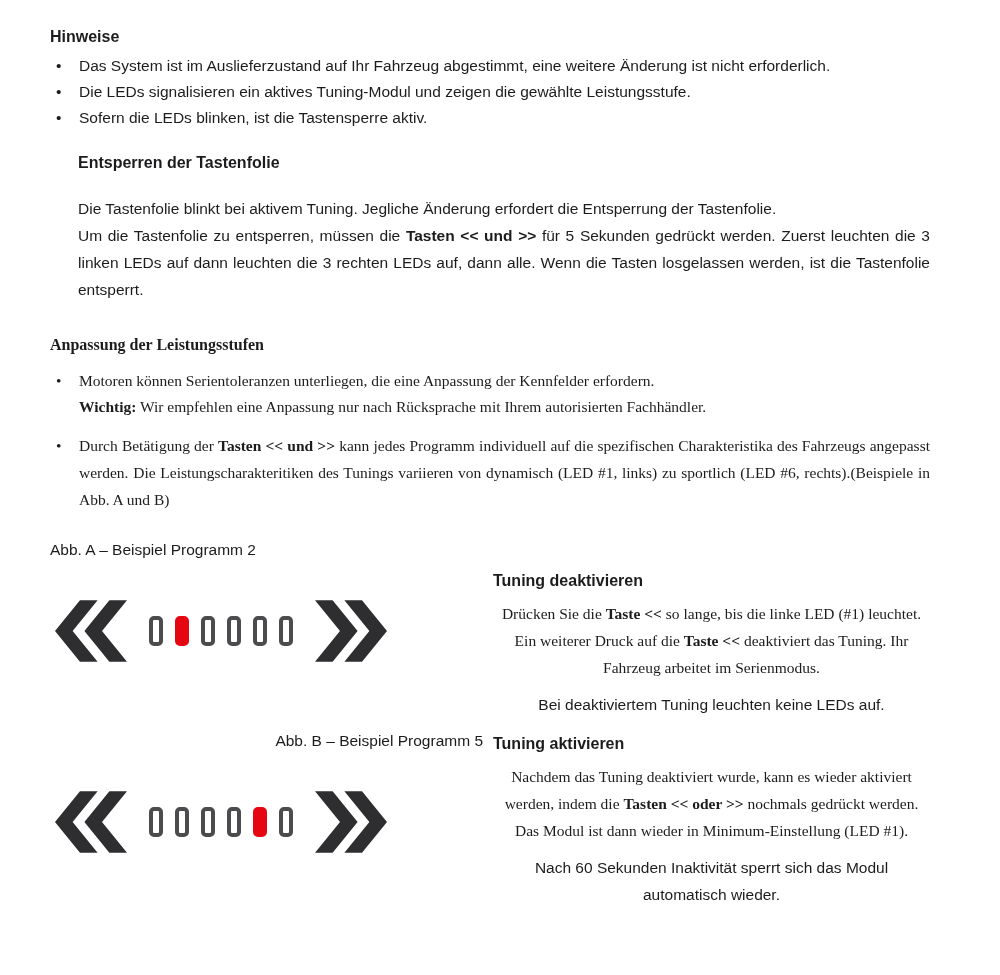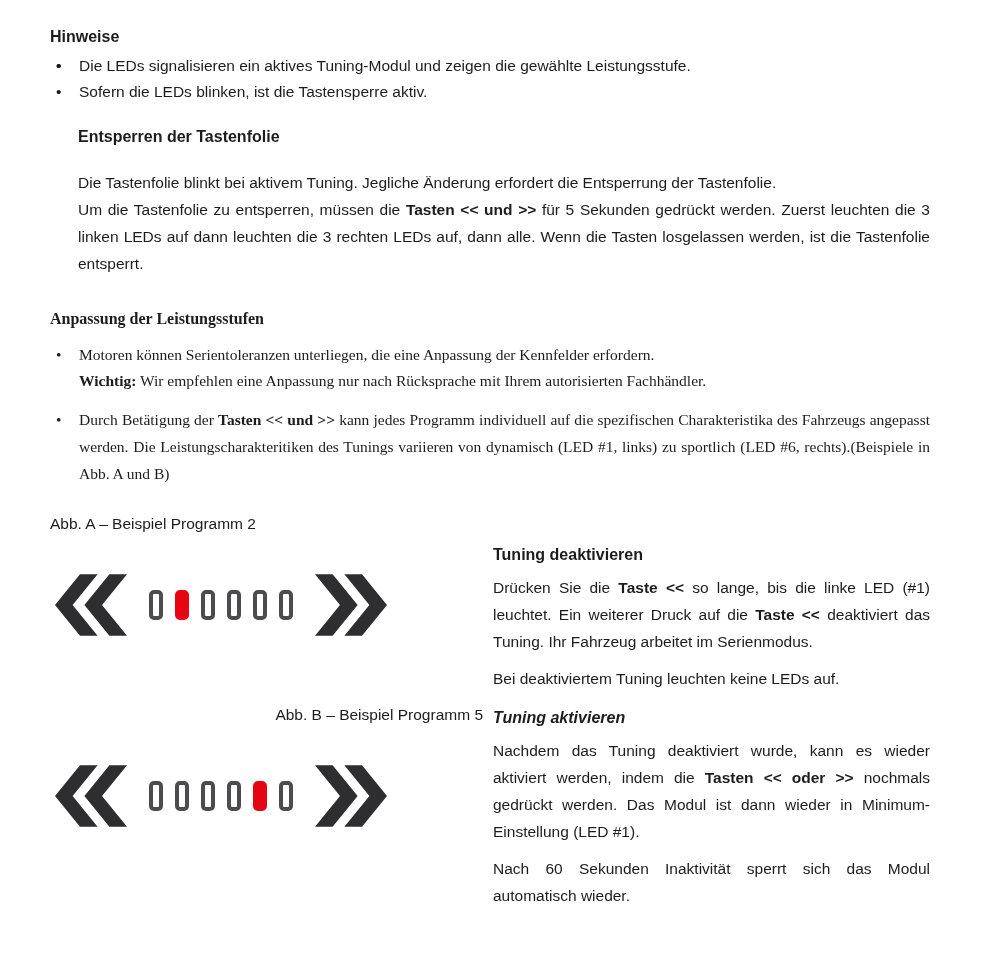--- a/index.html
+++ b/index.html
@@ -91,34 +91,36 @@
   .led.led-active {
     border-color: var(--red, #e60611);
     background: var(--red, #e60611);
   }
   .fig-b-caption { margin-top: 65px; text-align: right; }
 
   .col-right .h { line-height: 20px; }
   .col-right p {
     margin: 10px 0 0 0;
     line-height: 27px;
-  }
-  .col-right .h + p { margin-top: 9px; }
-  .rc-title-2 { margin-top: 16px; font-style: italic; }
+    text-align: center;
+  }
+  .col-right .h + p { margin-top: 9px; font-family: Liberation Serif, serif; }
+  .rc-title-2 { margin-top: 16px; }
 </style>
 </head>
 <body>
 
 <div class="page">
 
   <div class="sec-hinweise">
     <div class="h">Hinweise</div>
     <ul class="bullets">
       <li>
         <span class="marker">•</span>
+        <span>Das System ist im Auslieferzustand auf Ihr Fahrzeug abgestimmt, eine weitere Änderung ist nicht erforderlich.</span>
       </li>
       <li>
         <span class="marker">•</span>
         <span>Die LEDs signalisieren ein aktives Tuning-Modul und zeigen die gewählte Leistungsstufe.</span>
       </li>
       <li>
         <span class="marker">•</span>
         <span>Sofern die LEDs blinken, ist die Tastensperre aktiv.</span>
       </li>
     </ul>

